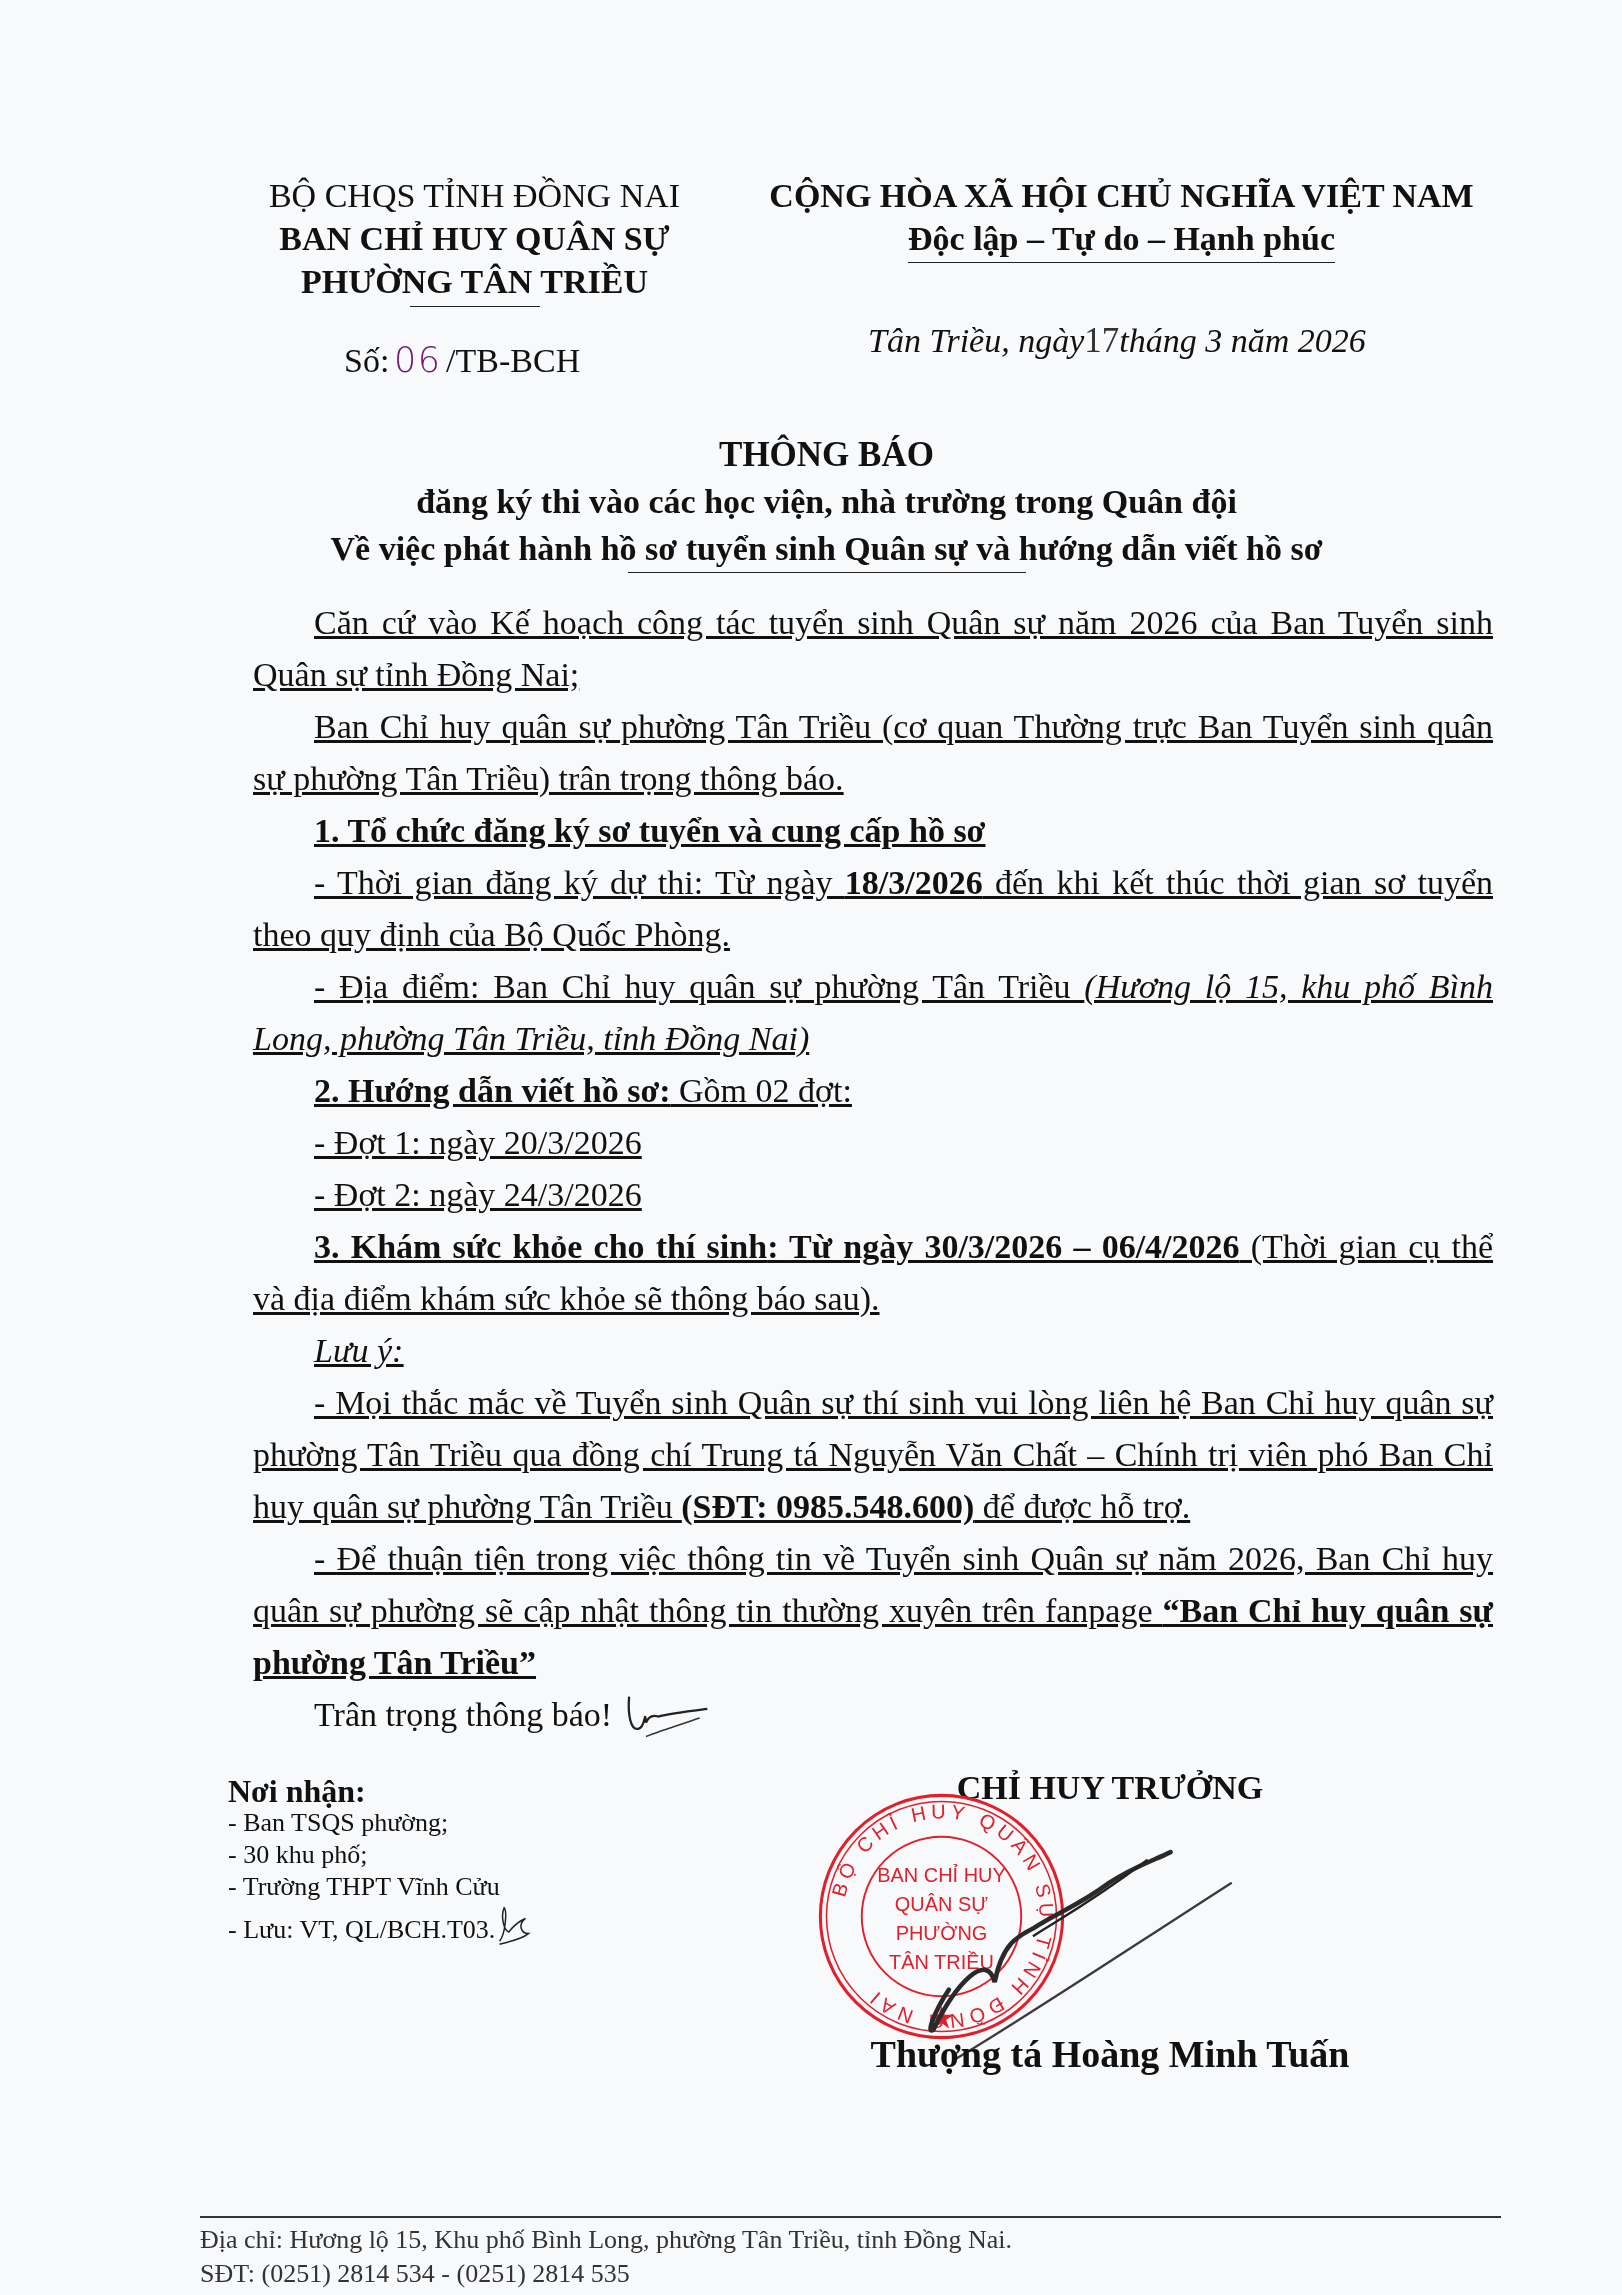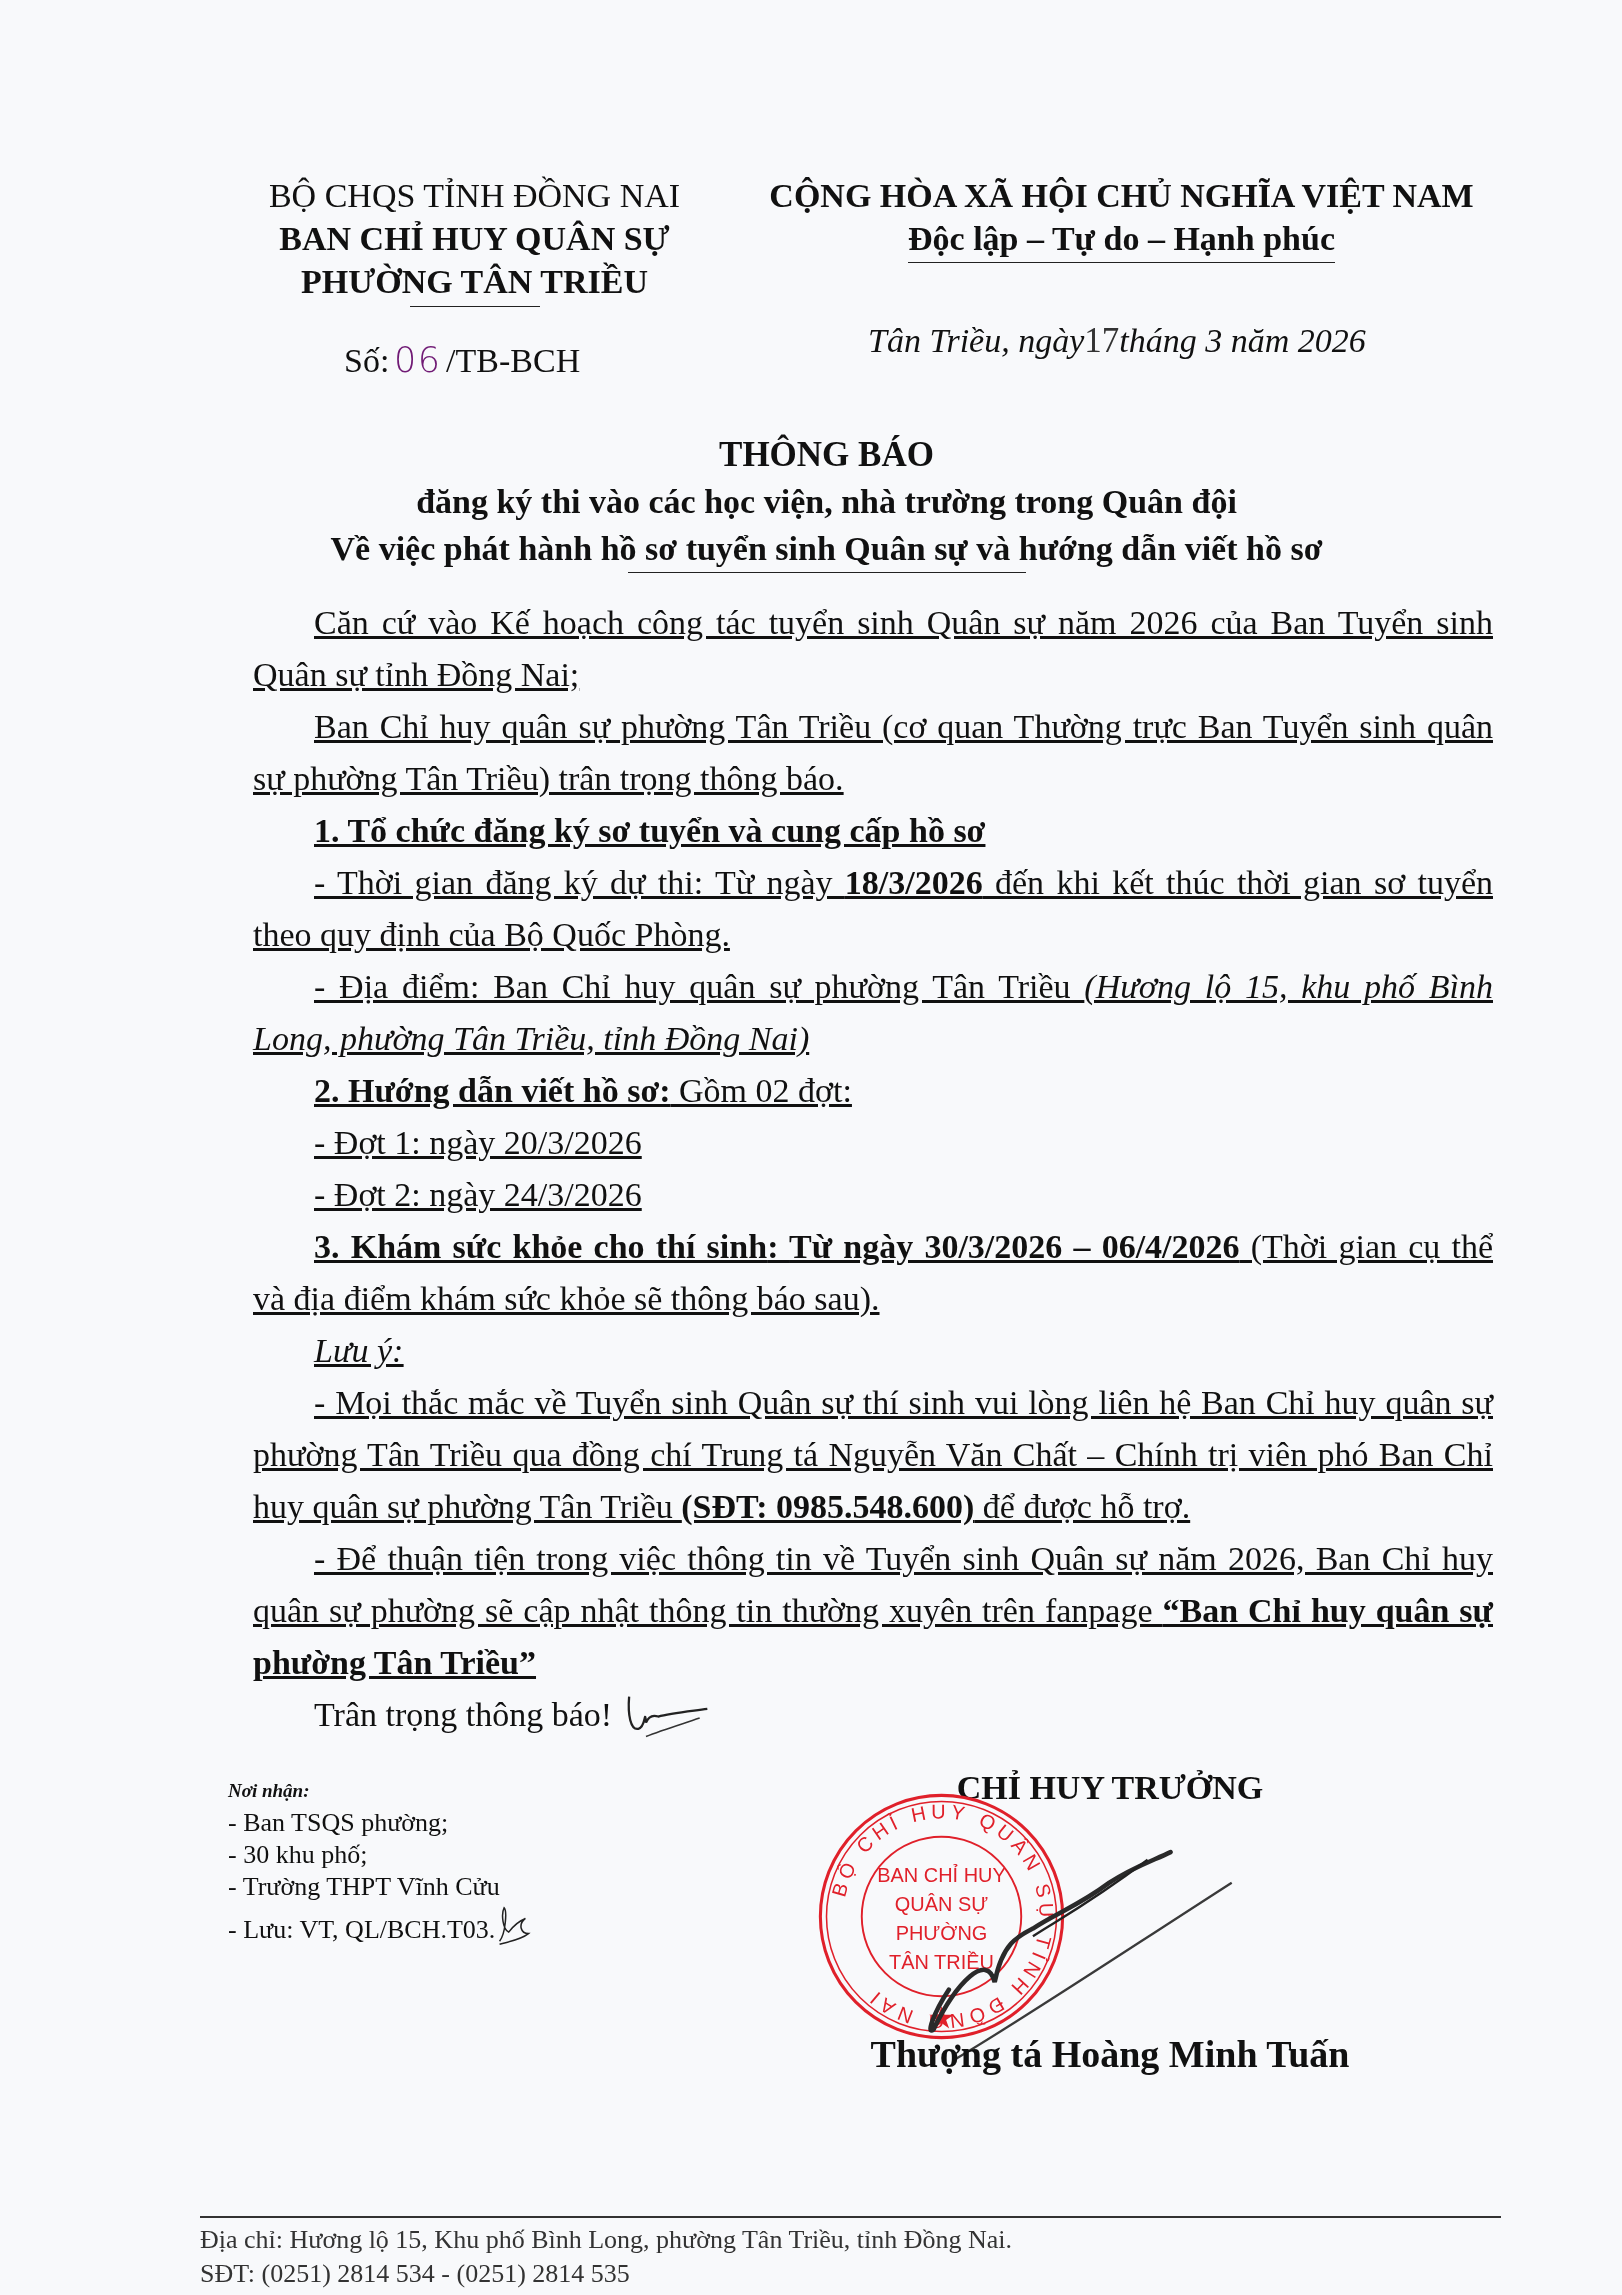--- a/index.html
+++ b/index.html
@@ -28,21 +28,21 @@
   .title-block .sub-rule { margin: 0 auto; width: 398px; border-top: 1.5px solid #222; }
   .body { left: 253px; top: 597px; width: 1240px; font-size: 34px; line-height: 52px; text-align: justify; }
   .body p { margin: 0; }
   .ind { text-indent: 61px; text-decoration: underline; }
   .b { font-weight: bold; }
   .i { font-style: italic; }
   .u { text-decoration: underline; }
   .sign-line { margin-left: 61px; display: flex; align-items: center; }
   .paraph { display: inline-block; width: 92px; height: 46px; margin-left: 10.7px; }
   .recipients { left: 228px; top: 1775px; font-size: 26px; line-height: 32px; }
-  .recipients .head { font-style: italic; font-weight: bold; font-size: 19px; }
+  .recipients .head { font-weight: bold; font-size: 32px; }
   .commander { left: 865px; top: 1769px; width: 490px; text-align: center; font-size: 34px; font-weight: bold; }
   .name { left: 842px; top: 2032px; width: 536px; text-align: center; font-size: 38px; font-weight: bold; }
   .seal { left: 815px; top: 1790px; width: 253px; height: 253px; }
   .signature { left: 880px; top: 1829px; width: 367px; height: 245px; }
   .footer-rule { left: 200px; top: 2216px; width: 1301px; border-top: 2.3px solid #333; }
   .footer { left: 200px; top: 2223px; font-size: 26px; line-height: 34px; color: #333; }
 </style>
 </head>
 <body>
 

